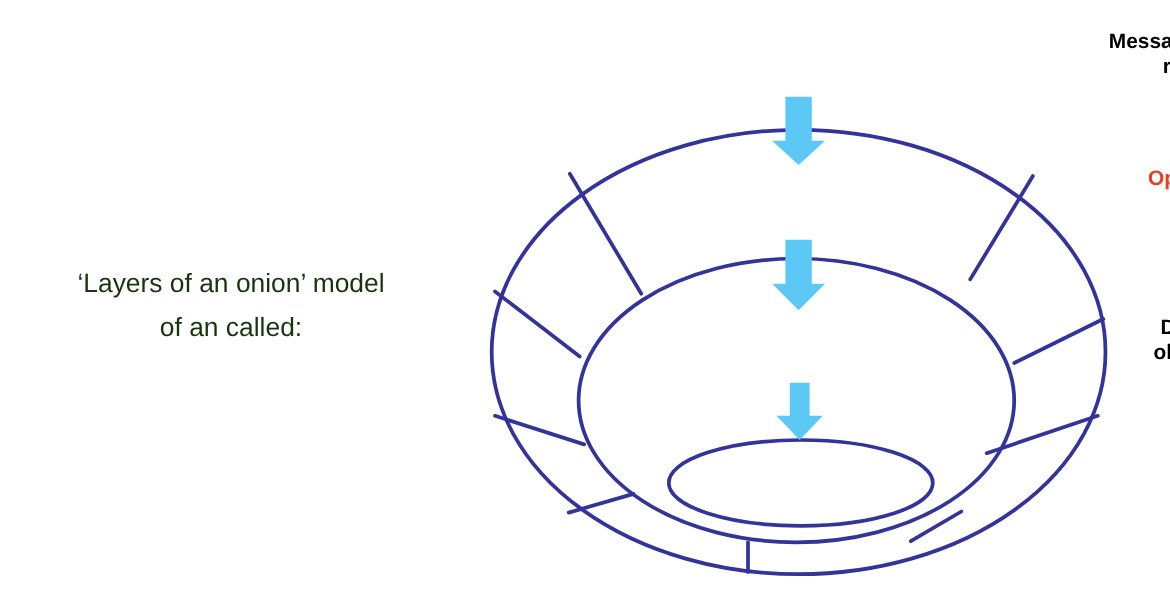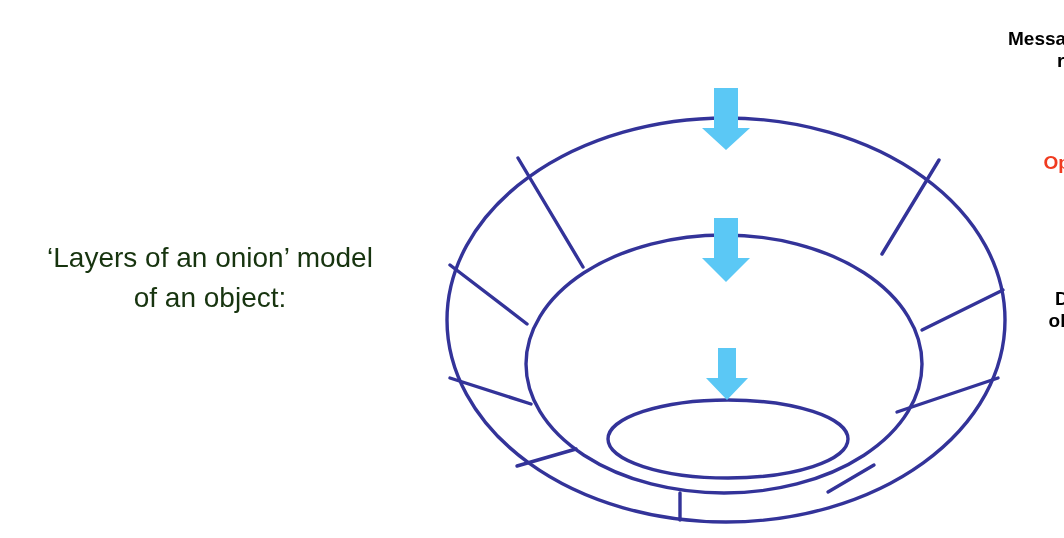--- a/index.html
+++ b/index.html
@@ -37,21 +37,21 @@
   }
 
   
   #left-caption {
     position: absolute;
     left: 10px;
     top: 238px;
     width: 400px;
     text-align: center;
     color: #17340f;
-    font-size: 28px;
+    font-size: 24px;
     line-height: 40px;
     font-weight: normal;
   }
 
   
   #diagram {
     position: absolute;
     left: 430px;
     top: 0px;
     width: 620px;
@@ -103,21 +103,21 @@
 <body>
 
 <div id="slide">
 
   <div id="title-clip">
     <div class="title-text"></div>
   </div>
 
   <div id="left-caption">
     <div>‘Layers of an onion’ model</div>
-    <div>of an object:</div>
+    <div>of an called:</div>
   </div>
 
   <div id="diagram">
     <svg width="620" height="538" viewBox="0 0 620 538" xmlns="http://www.w3.org/2000/svg">
 
       <g fill="none" stroke="#333399" stroke-width="3.4" stroke-linecap="round">
 
         <ellipse cx="296" cy="320" rx="279" ry="202"></ellipse>
 
         <ellipse cx="294" cy="364" rx="198" ry="129"></ellipse>

